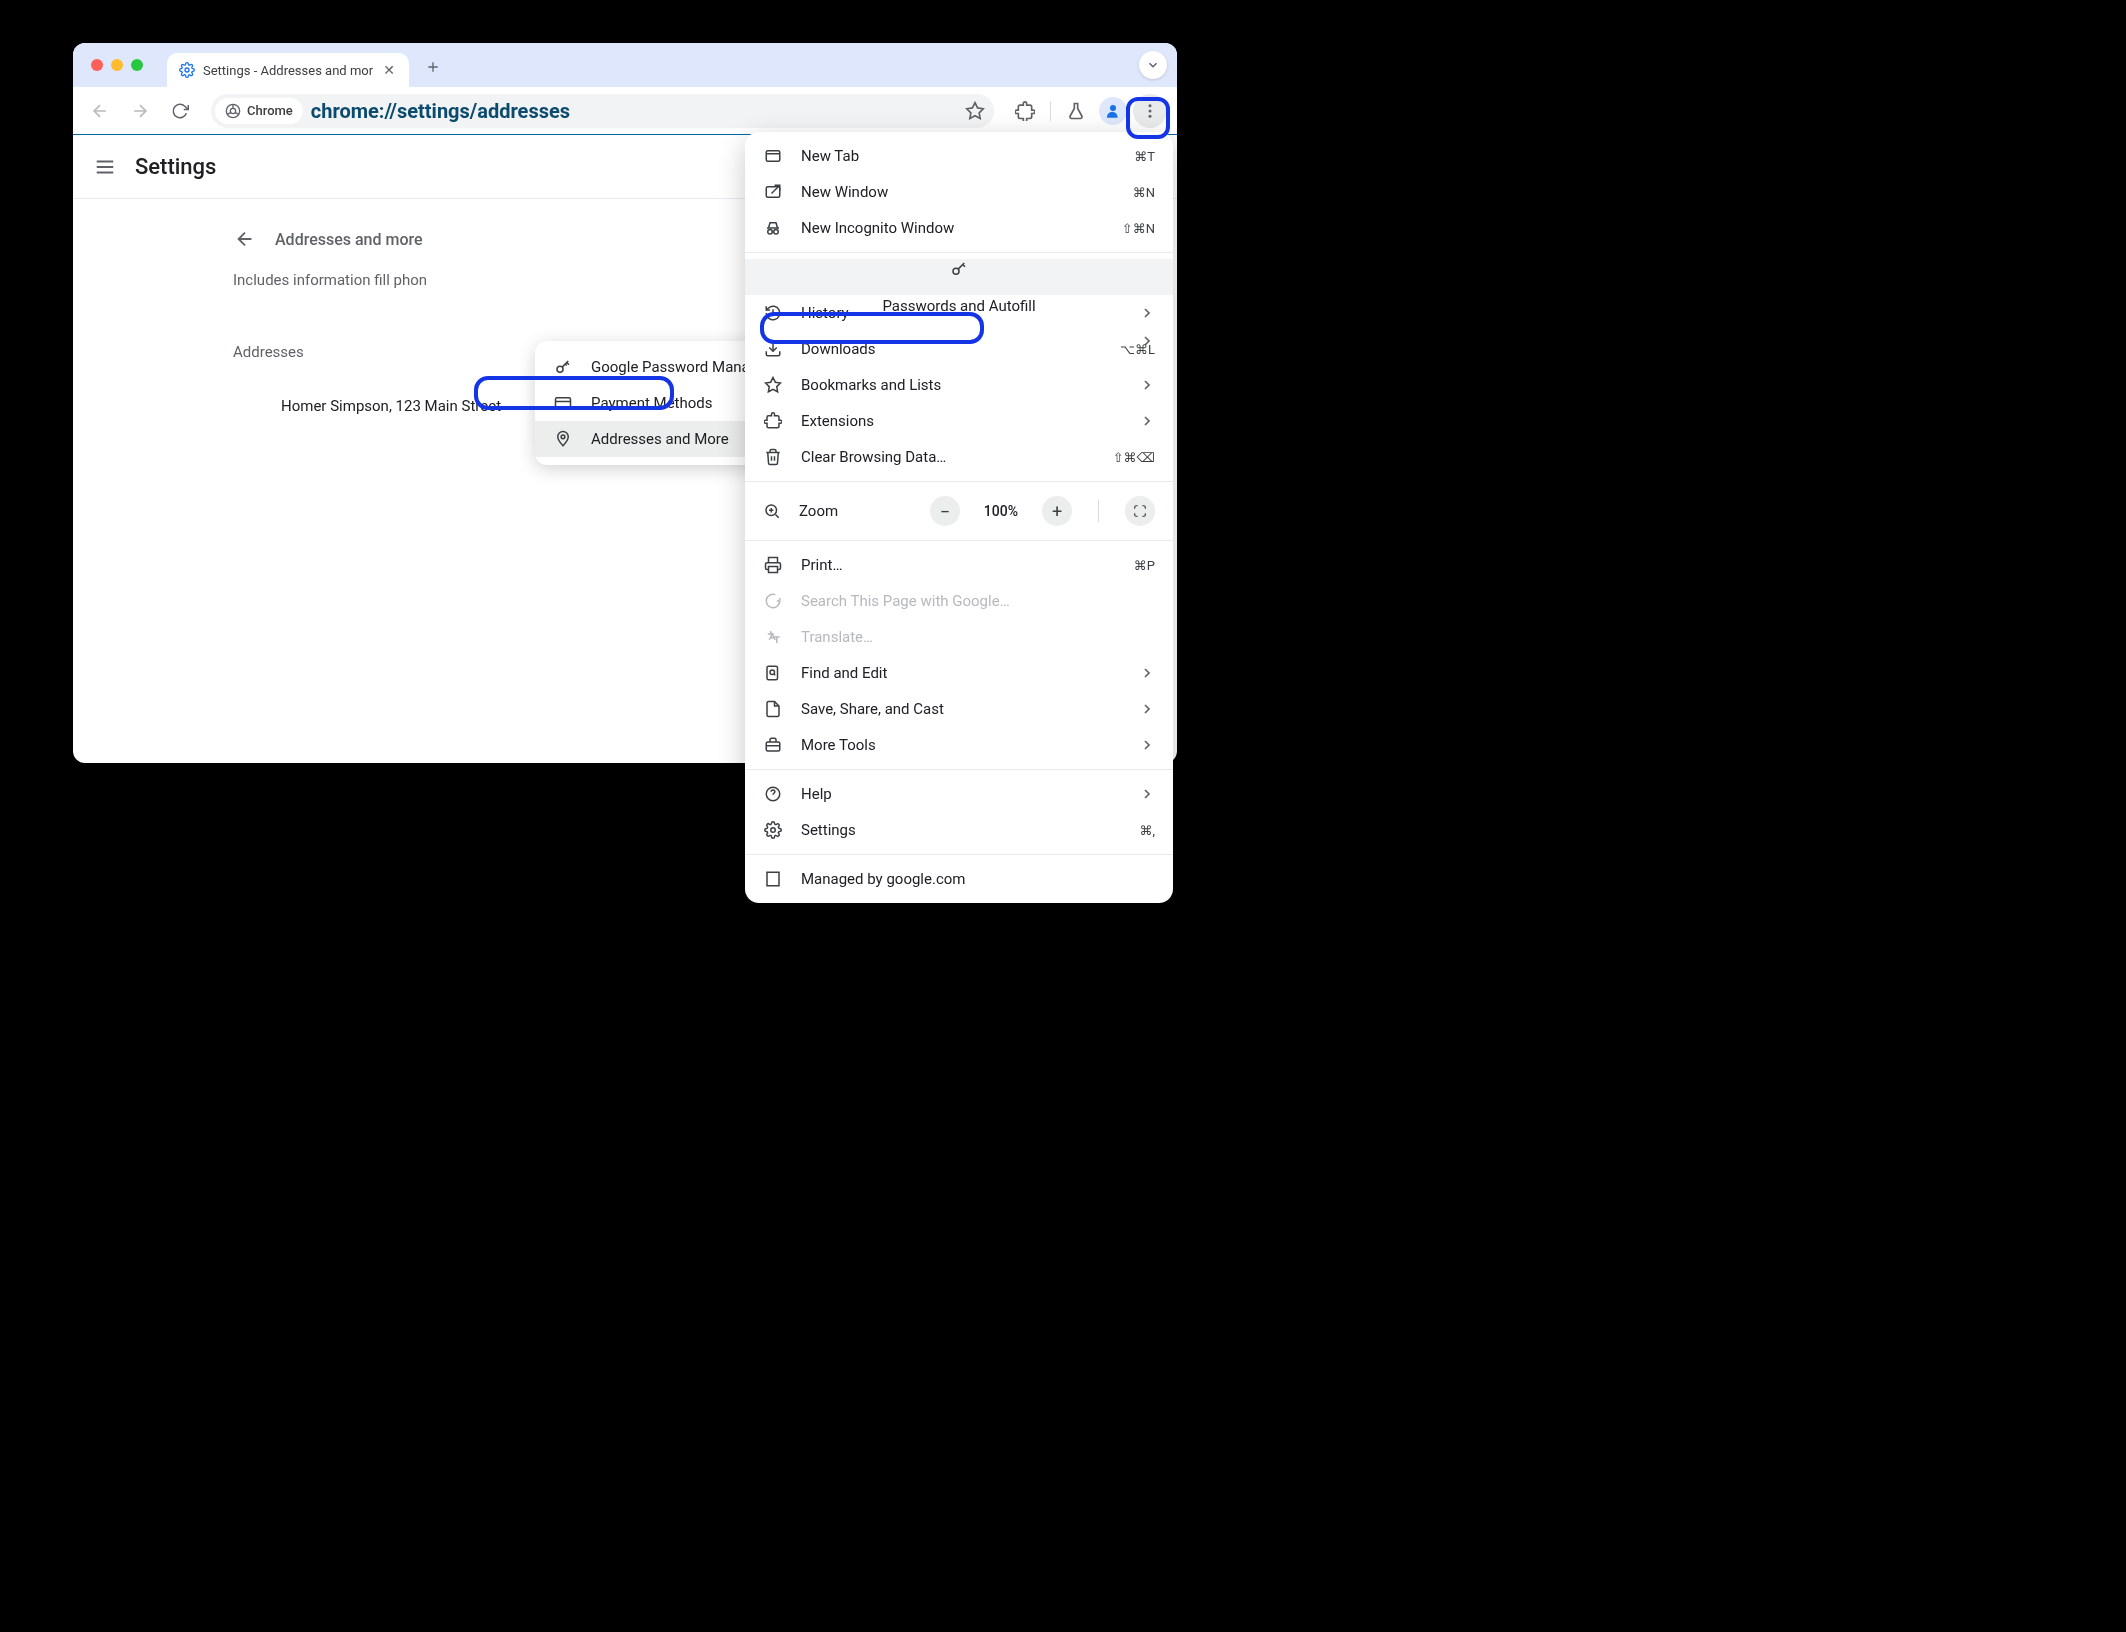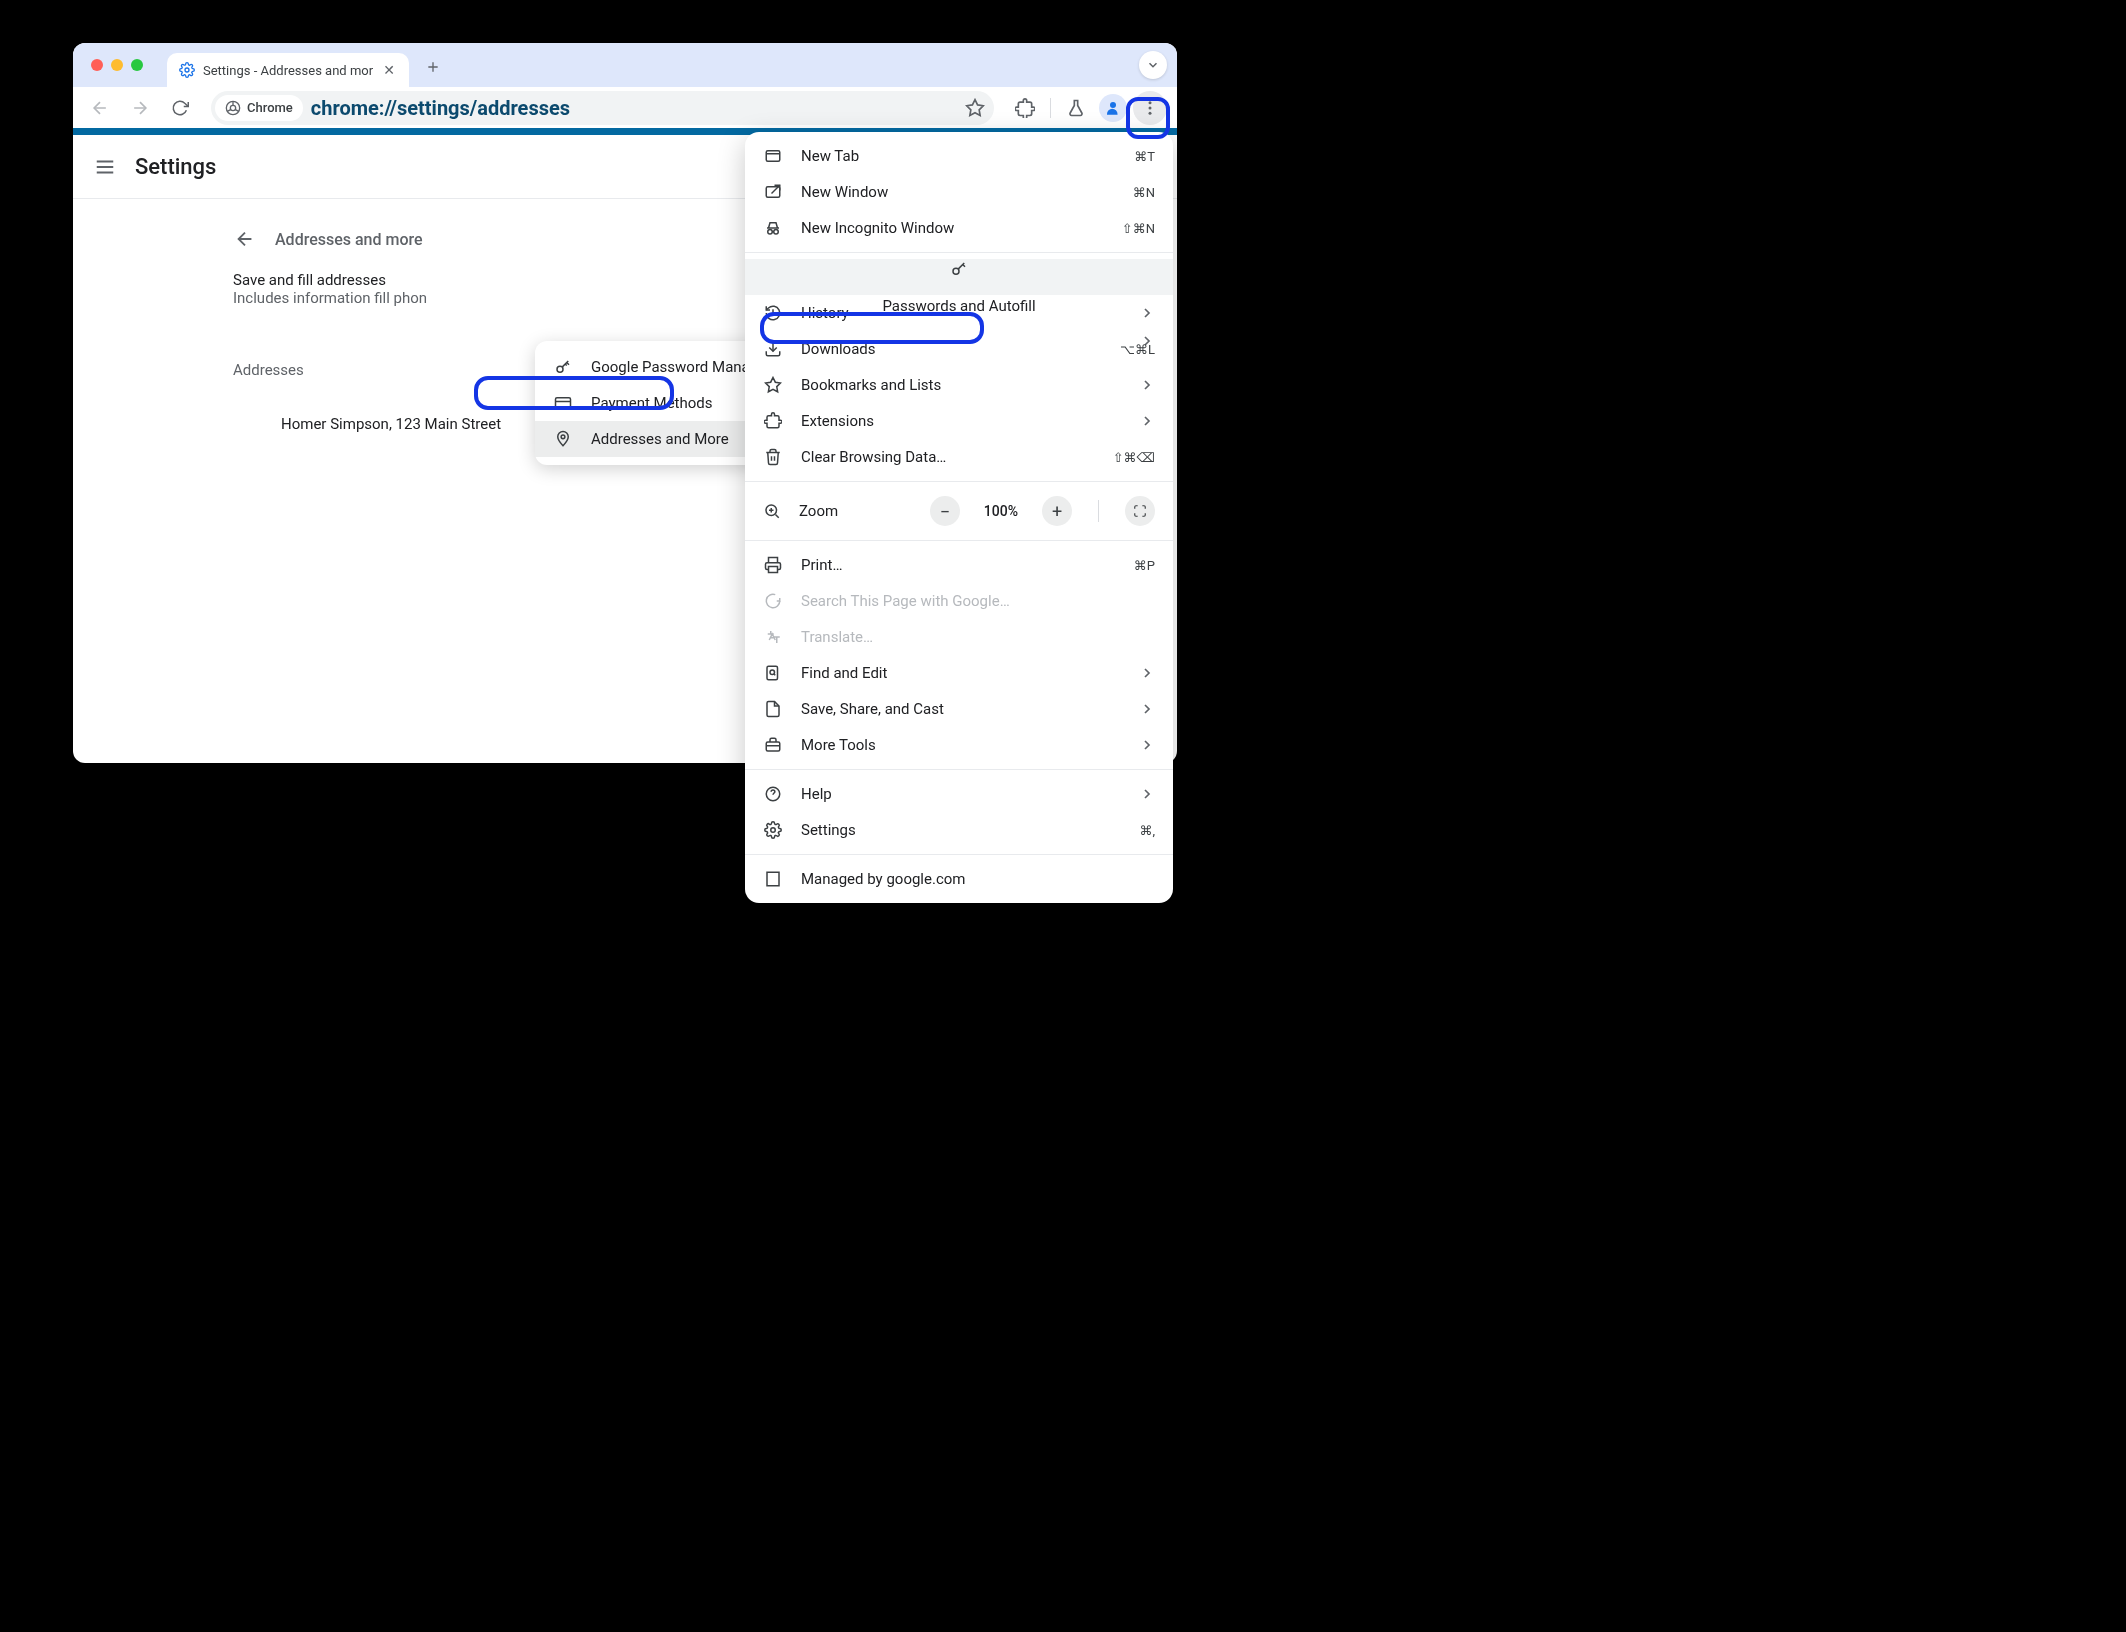--- a/index.html
+++ b/index.html
@@ -56,21 +56,21 @@
   .new-tab { margin-left: 10px; margin-top: 4px; width:28px; height:28px; display:flex; align-items:center; justify-content:center; color:#5f6368; border-radius:50%;}
   .tab-strip .chev { position:absolute; right:10px; top:8px; width:28px; height:28px; background:#fff; border-radius:50%; display:flex; align-items:center; justify-content:center; color:#5f6368; box-shadow: 0 1px 3px rgba(0,0,0,0.15);}
   
   .toolbar {
     height: 48px;
     background: #fff;
     display: flex;
     align-items: center;
     padding: 0 10px;
     gap: 6px;
-    border-bottom: 7px solid #0369a1;
+    border-bottom: 1px solid #0369a1;
   }
   .tb-btn { width: 34px; height: 34px; display:flex; align-items:center; justify-content:center; color:#5f6368; border-radius:50%;}
   .tb-btn.disabled { color: #b6b9bd; }
   .omnibox { flex:1; display:flex; align-items:center; height:34px; background:#f1f3f4; border-radius:18px; padding:0 4px 0 4px; gap:8px; margin:0 8px; }
   .omnibox .chip { background:#fff; border-radius:14px; height:26px; display:flex; align-items:center; gap:6px; padding:0 10px; font-size:13px; font-weight:500; color:#3c4043;}
   .omnibox .chip .chrome-icon { width:16px; height:16px; }
   .omnibox .url { font-size:20px; color:#0c4a6e;font-weight:bold; }
   .omnibox .spacer { flex:1; }
   .omnibox .star { width:30px; display:flex; justify-content:center; color:#5f6368;}
   .profile-pill { width:28px; height:28px; border-radius:50%; background:#dee7fb; display:flex; align-items:center; justify-content:center; color:#1a73e8;}
@@ -265,21 +265,20 @@
       <div class="section-head">
         <span class="back">
           <svg width="22" height="22" viewBox="0 0 24 24" fill="none" stroke="#5f6368" stroke-width="2">
               <line x1="19" y1="12" x2="5" y2="12"></line>
               <polyline points="12 19 5 12 12 5"></polyline>
             </svg>
         </span>
         <span class="label">Addresses and more</span>
       </div>
       <div>
-        <div class="row-title">Save and fill addresses</div>
         <div class="row-sub">Includes information fill phon</div>
       </div>
       <div class="addresses-label">Addresses</div>
       <div class="address-entry">Homer Simpson, 123 Main Street</div>
     </div>
   </div>
 
   <div class="submenu">
     <div class="item">
       <span class="ic">

